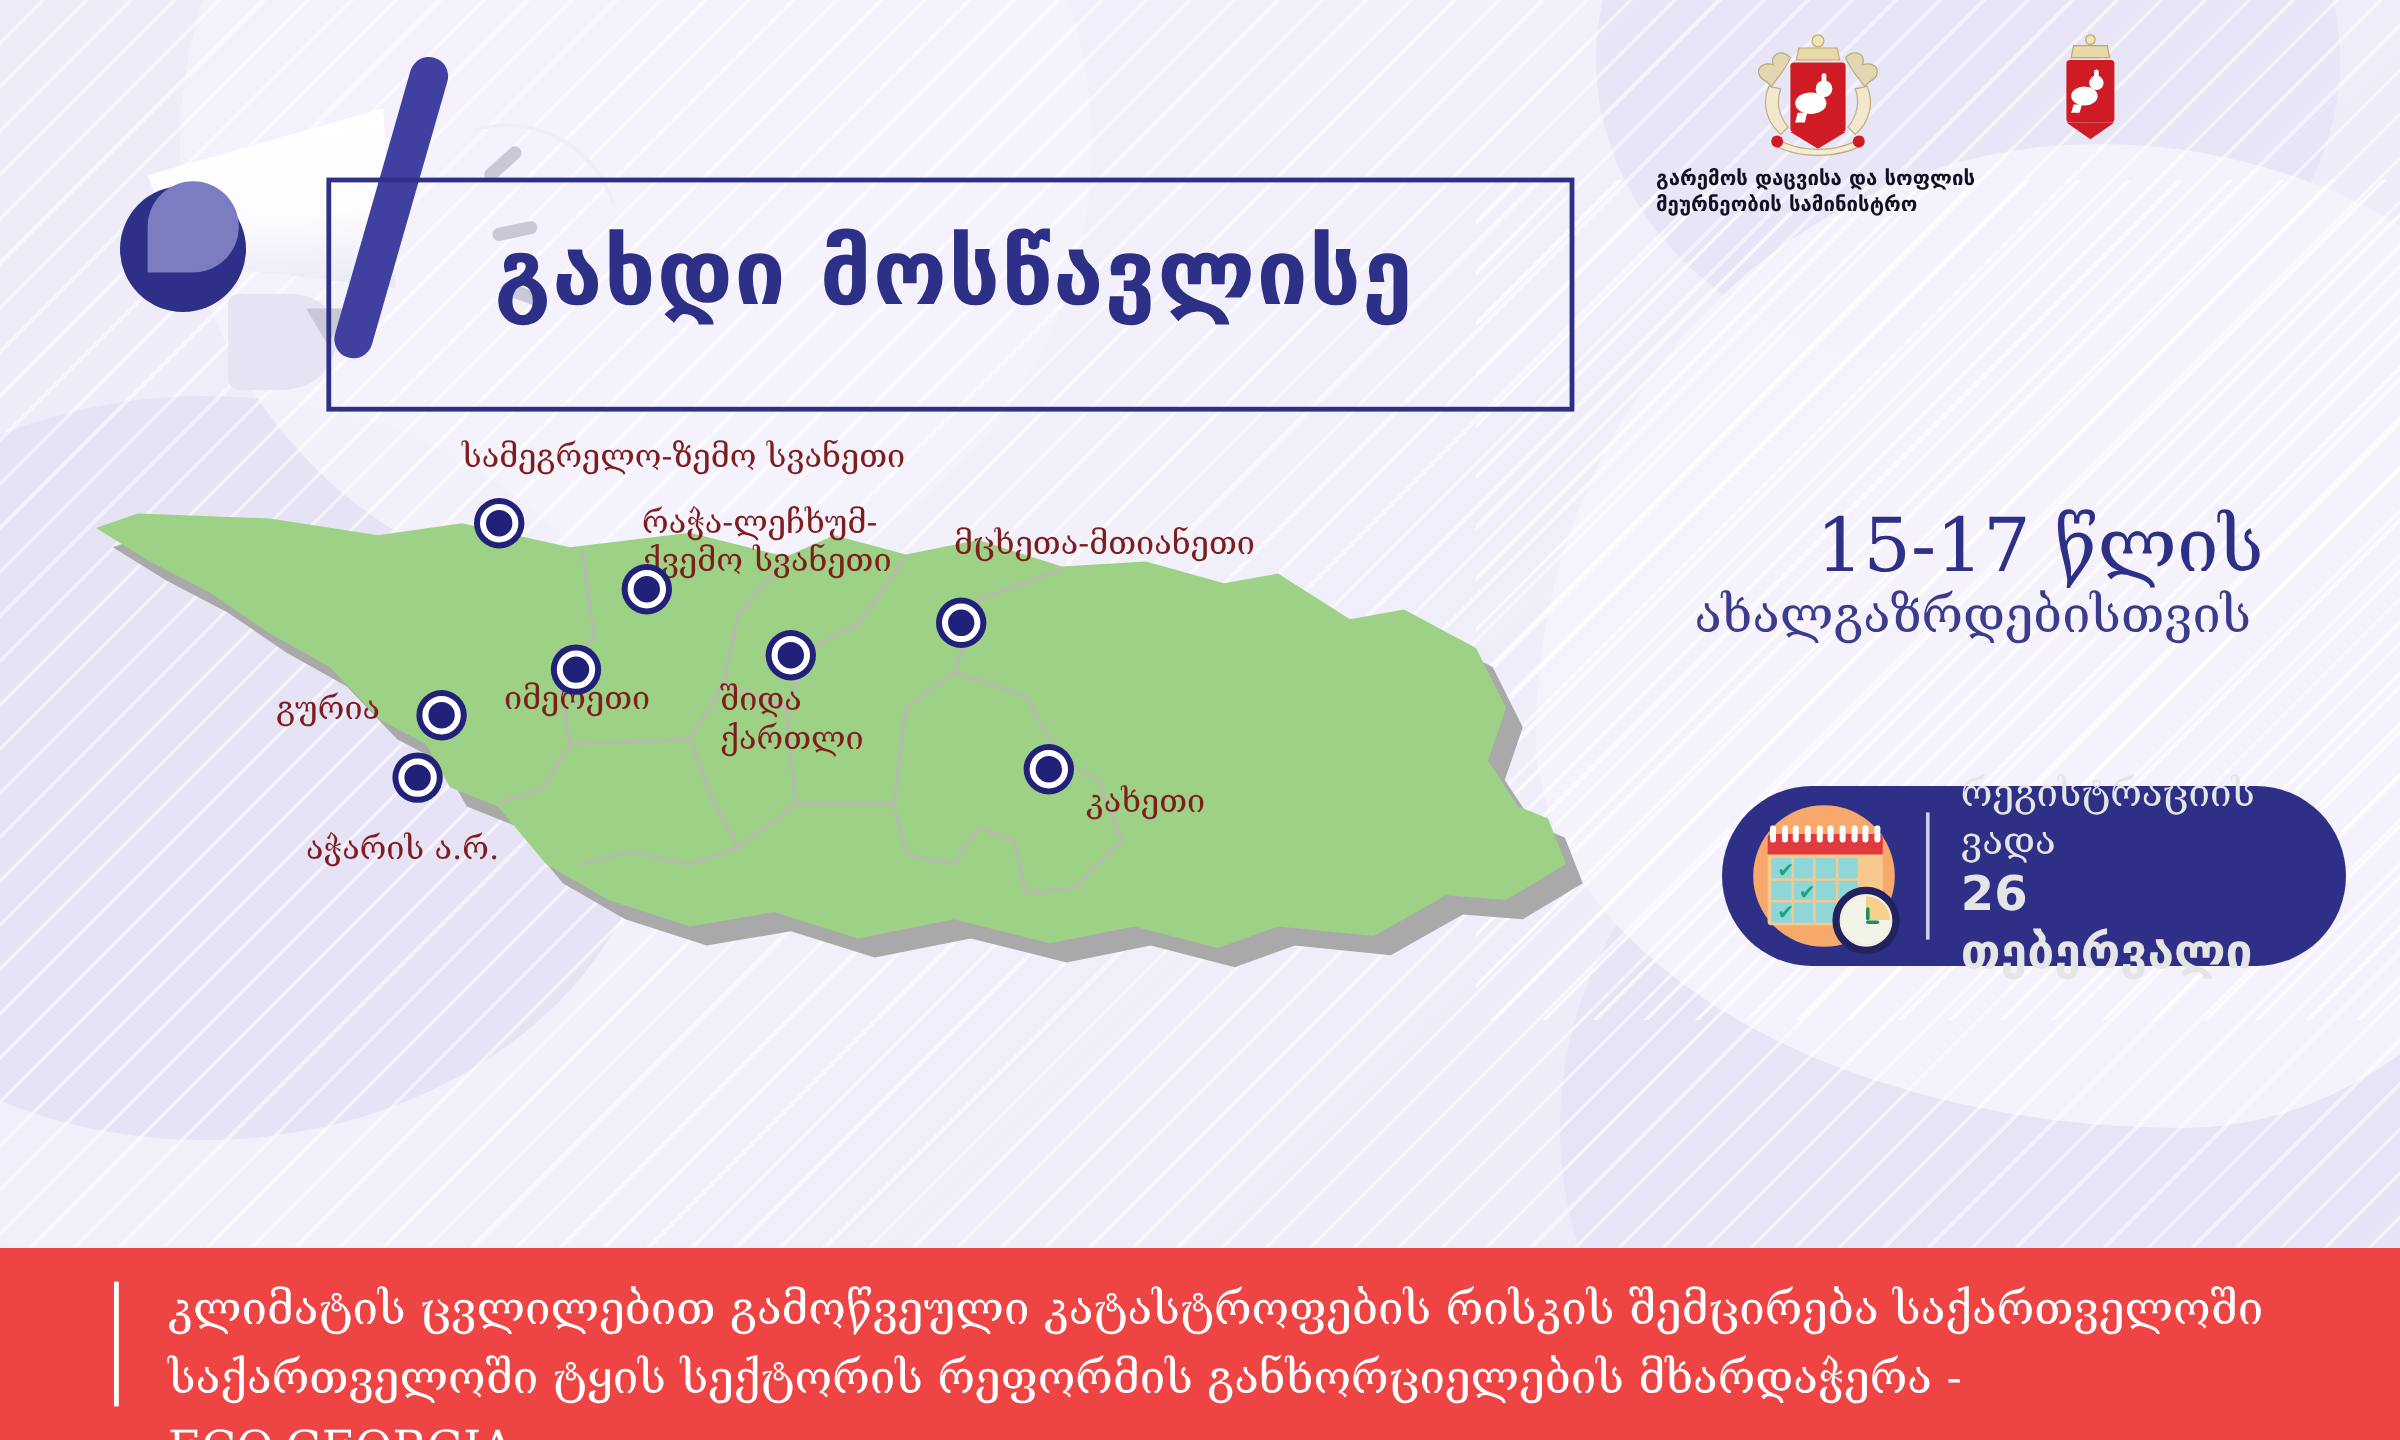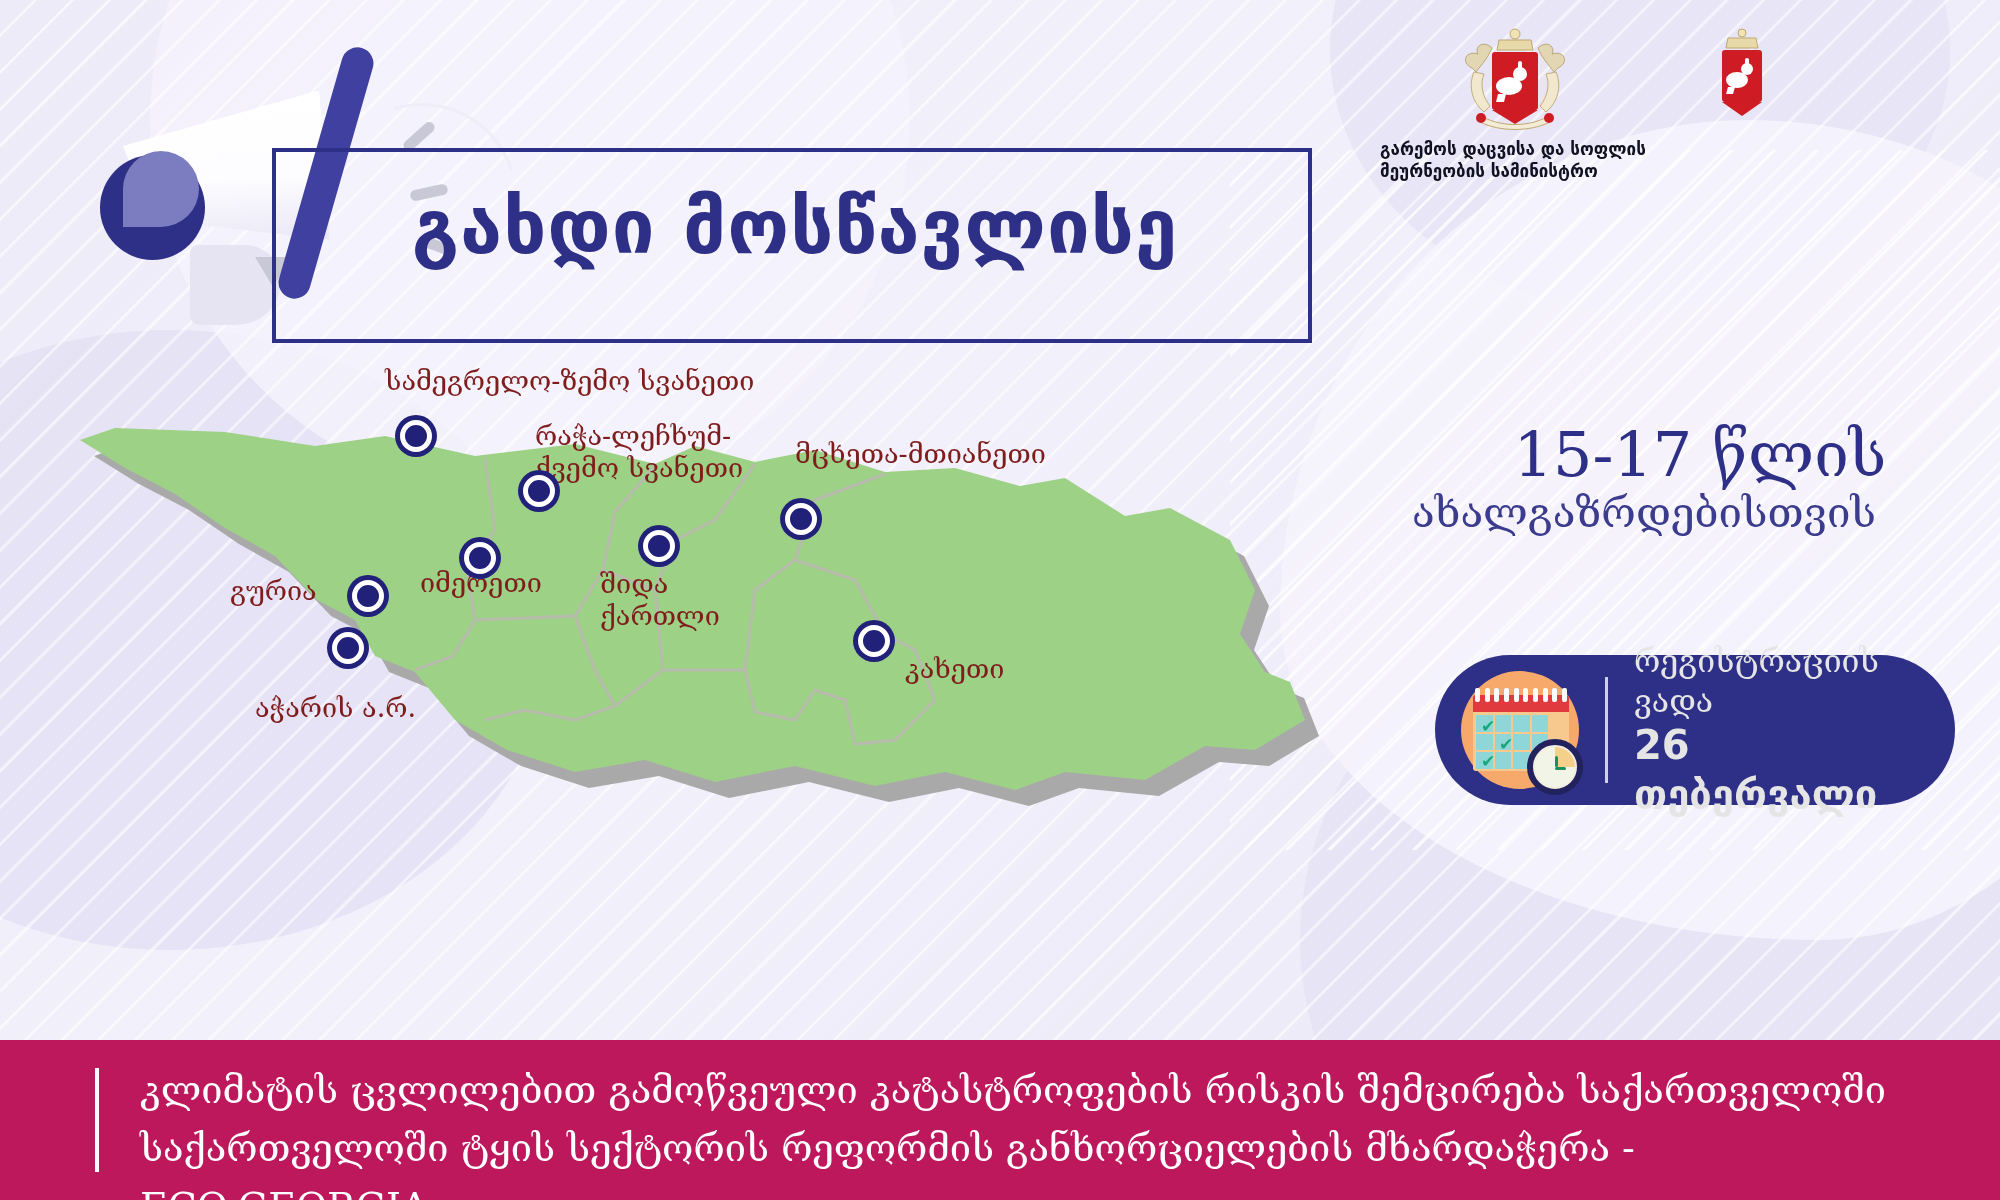--- a/index.html
+++ b/index.html
@@ -99,21 +99,21 @@
 
   
   .map{position:absolute;left:55px;top:420px;width:1300px;height:560px;}
   .map svg{width:100%;height:100%;overflow:visible;}
   .maplabel{position:absolute;color:#7f1d1d;font-size:27px;
      font-family:"DejaVu Serif","Liberation Serif",serif;white-space:nowrap;line-height:1.18;}
   .pin{position:absolute;width:32px;height:32px;border-radius:50%;
      background:#22217a;border:5px solid #fff;box-shadow:0 0 0 5px #22217a;}
 
   
-  .footer{position:absolute;left:0;bottom:0;width:2000px;height:160px;background:#be185d;}
+  .footer{position:absolute;left:0;bottom:0;width:2000px;height:160px;background:#ef4444;}
   .footer-bar{position:absolute;left:95px;top:28px;width:4px;height:104px;background:#ffffff;}
   .footer-text{position:absolute;left:140px;top:22px;width:1760px;color:#ffffff;
      font-size:38px;line-height:1.52;font-family:"DejaVu Serif","Liberation Serif",serif;}
 </style>
 </head>
 <body>
 
 <div class="bg"></div>
 <div class="blob blob-a"></div>
 <div class="blob blob-b"></div>

